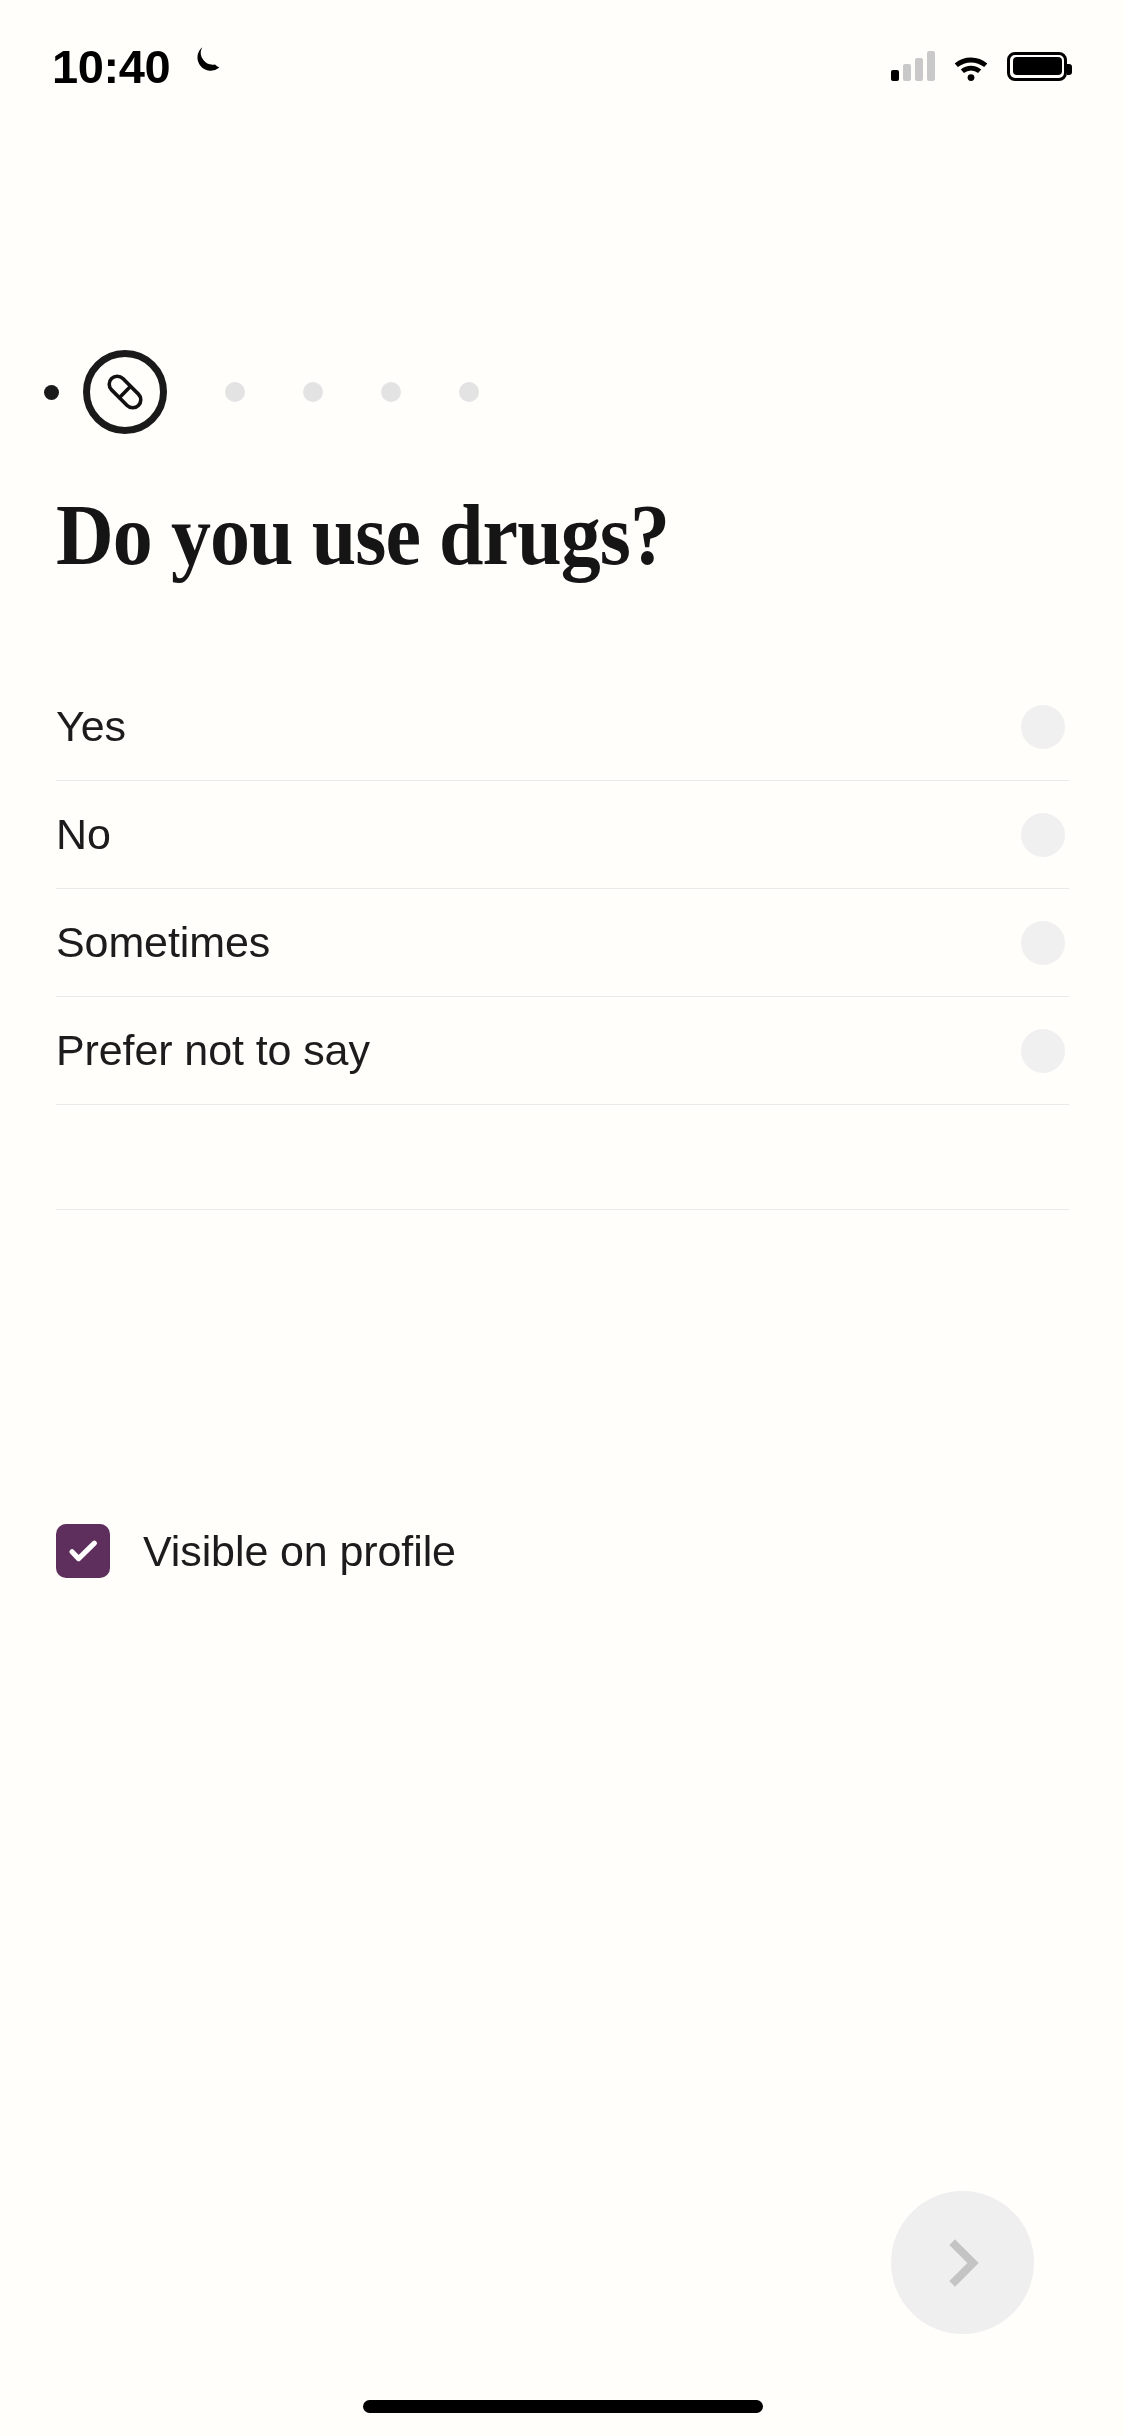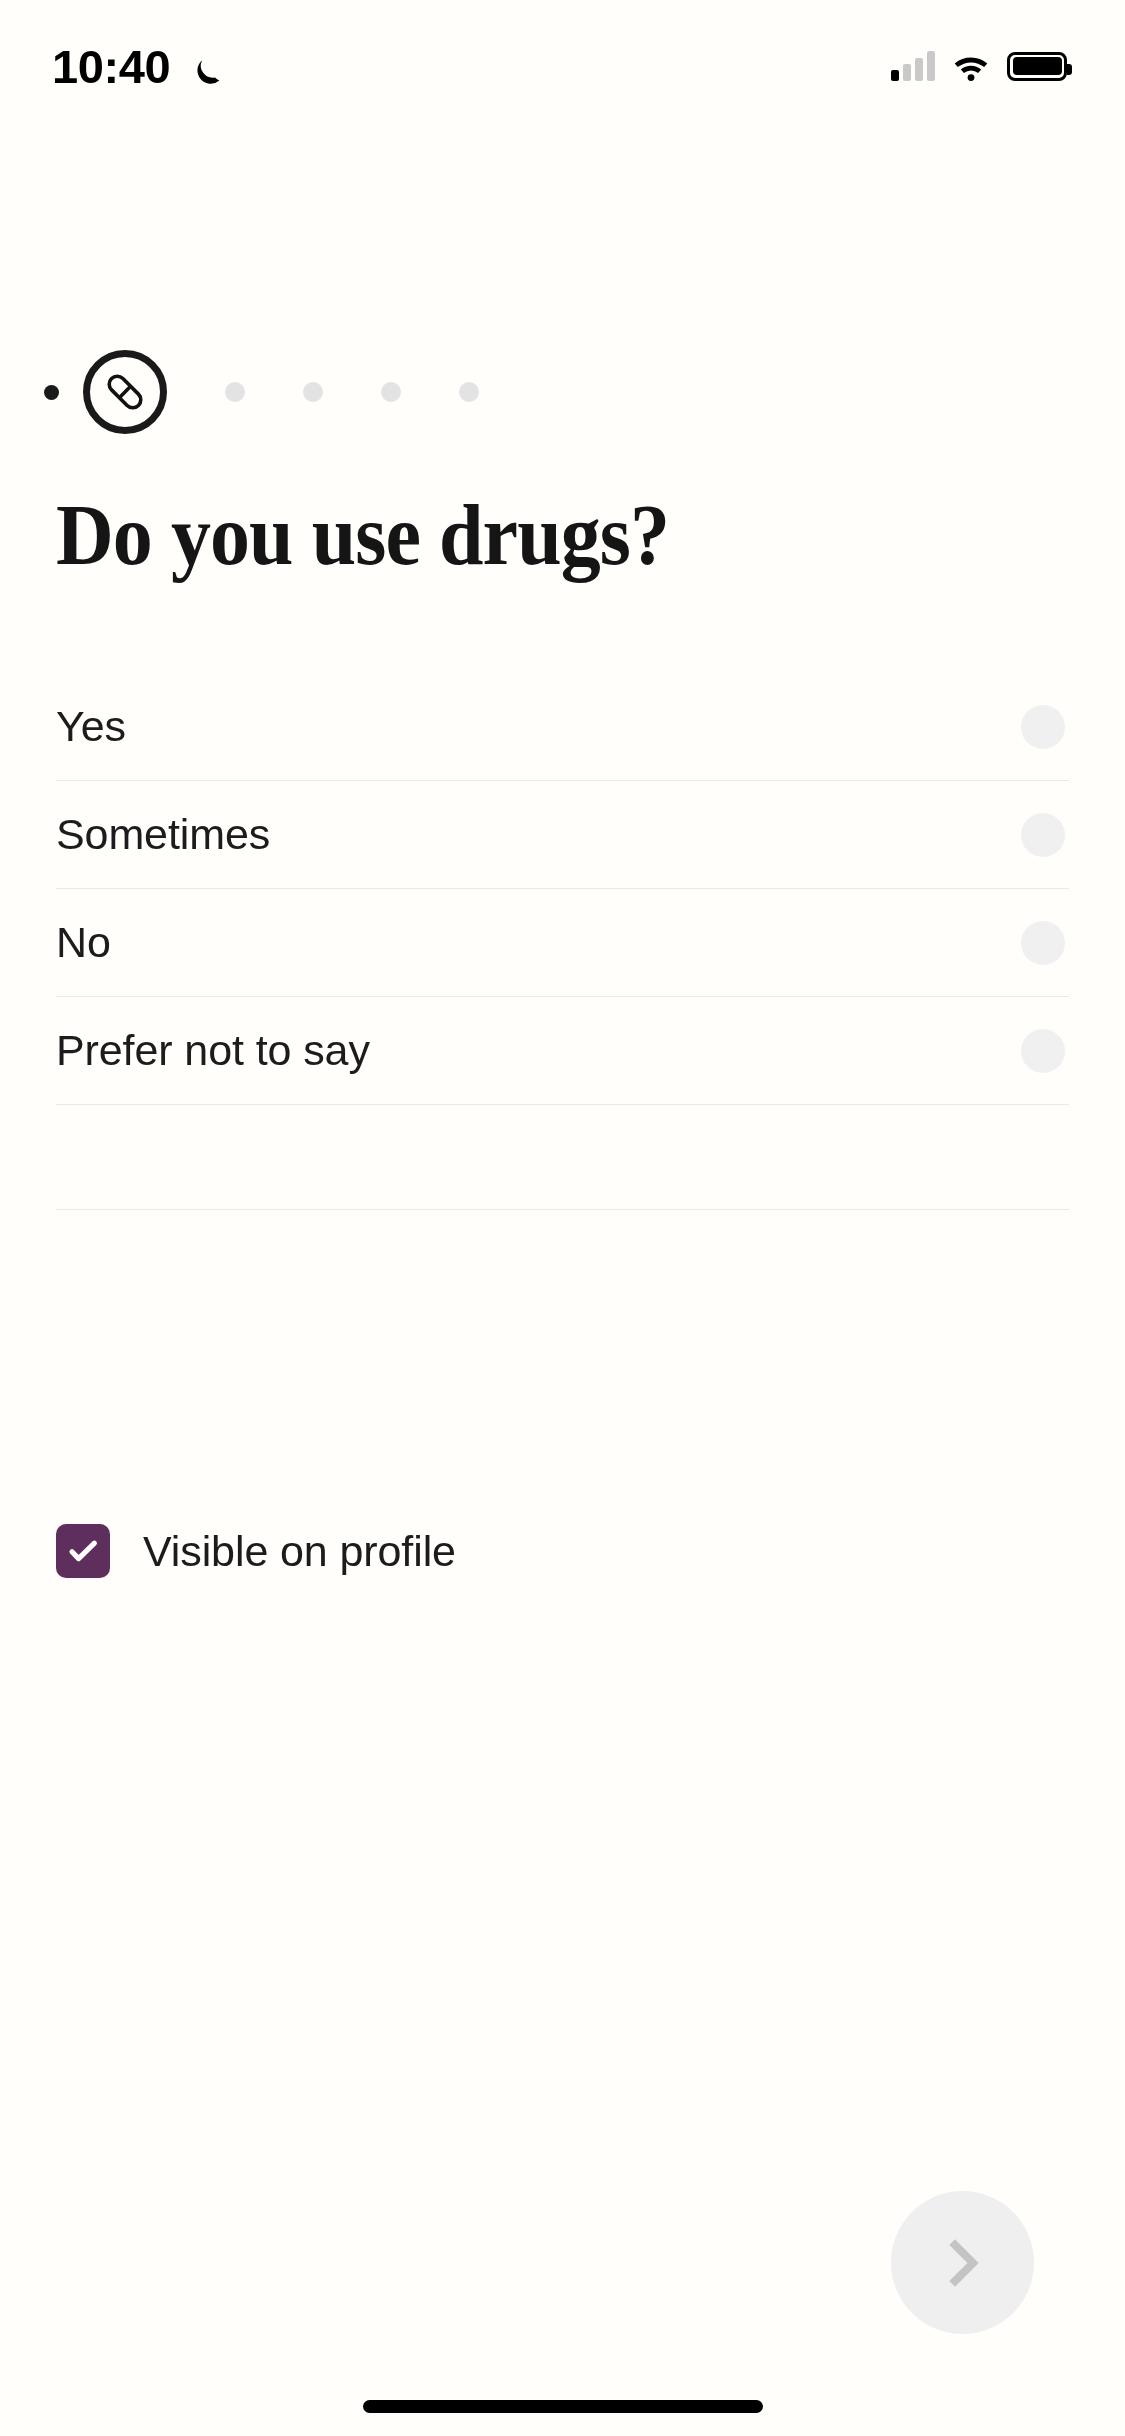--- a/index.html
+++ b/index.html
@@ -11,21 +11,21 @@
     overflow:hidden;
   }
   .screen { position:relative; width:1125px; height:2436px; background:#fffefb; }
 
   
   .statusbar {
     position:absolute; top:0; left:0; width:1125px; height:132px;
     display:flex; align-items:center; justify-content:space-between;
     padding:0 58px 0 52px;
   }
-  .sb-left { display:flex; align-items:flex-end; gap:20px; }
+  .sb-left { display:flex; align-items:flex-start; gap:20px; }
   .sb-time {
     font-size:47px; font-weight:bold; color:#000;
     letter-spacing:-0.4px; line-height:1;
     font-family:"Liberation Sans", sans-serif;
   }
   .moon-icon { width:34px; height:34px; position:relative; display:block; }
   .moon-icon svg { display:block; }
   .sb-right { display:flex; align-items:center; gap:16px; }
   .signal { display:flex; align-items:flex-end; gap:4px; height:30px; }
   .signal i { display:block; width:8px; border-radius:2px; background:#c9c9c9; }
@@ -183,26 +183,26 @@
   <h1 class="title">Do you use drugs?</h1>
 
   <div class="options">
 
     <div class="option-row">
       <span class="option-label">Yes</span>
       <span class="radio"></span>
     </div>
 
     <div class="option-row">
+      <span class="option-label">No</span>
+      <span class="radio"></span>
+    </div>
+
+    <div class="option-row">
       <span class="option-label">Sometimes</span>
-      <span class="radio"></span>
-    </div>
-
-    <div class="option-row">
-      <span class="option-label">No</span>
       <span class="radio"></span>
     </div>
 
     <div class="option-row">
       <span class="option-label">Prefer not to say</span>
       <span class="radio"></span>
     </div>
 
     <div class="spacer-row"></div>
   </div>

